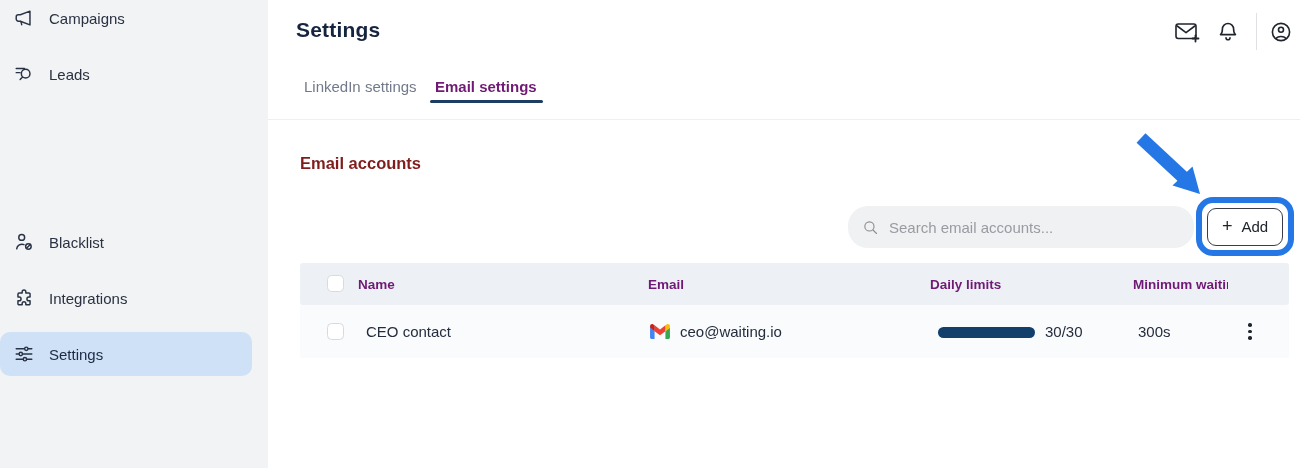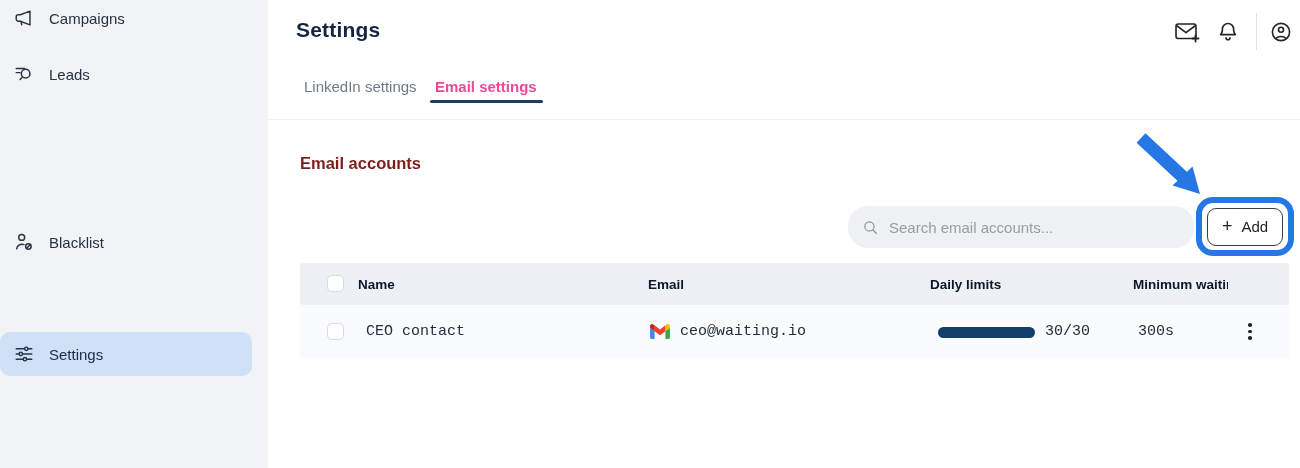--- a/index.html
+++ b/index.html
@@ -23,21 +23,21 @@
 
   
   .main { position:absolute; left:268px; top:0; width:1032px; height:468px; background:#fff; }
   .page-title { position:absolute; left:28px; top:18px; font-size:21px; font-weight:700; color:#16253f; letter-spacing:.2px; }
 
   .top-icon { position:absolute; cursor:pointer; }
   .top-divider { position:absolute; left:988px; top:13px; width:1px; height:37px; background:#dfe1e4; }
 
   .tab { position:absolute; top:78px; font-size:15px; cursor:pointer; }
   .tab.inactive { left:28px; color:#71798a;margin-left:8px; }
-  .tab.active { left:167px; color:#ec4899; font-weight:600; }
+  .tab.active { left:167px; color:#701a75; font-weight:600; }
   .tab-underline { position:absolute; left:162px; top:100px; width:113px; height:3px; background:#1e3d63; border-radius:2px; }
   .header-rule { position:absolute; left:0; top:119px; width:1032px; height:1px; background:#edeff1; }
 
   .section-title { position:absolute; left:32px; top:154px; font-size:16.5px; font-weight:700; color:#7f1d1d; }
 
   .search-box {
     position:absolute; left:580px; top:206px; width:346px; height:42px;
     background:#f0f1f2; border-radius:20px; display:flex; align-items:center;
     padding-left:14px; gap:10px;
   }
@@ -61,24 +61,24 @@
 
   .anno-arrow { position:absolute; left:862px; top:132px; width:80px; height:68px; }
 
   
   .tbl-header {
     position:absolute; left:32px; top:263px; width:989px; height:42px;
     background:#edf1f6; border-radius:3px;
   }
   .tbl-row {
     position:absolute; left:32px; top:305px; width:989px; height:53px;
-    background:#fafbfd; cursor:pointer;font-family:Liberation Mono, monospace;
+    background:#fafbfd; cursor:pointer;
   }
   .cell { position:absolute; top:0; height:100%; display:flex; align-items:center; }
-  .hcell { font-size:13.5px; font-weight:700; color:#0f172a; }
+  .hcell { font-size:13.5px; font-weight:700; color:#701a75; }
   .rcell { font-size:15px; color:#242d3d; }
   .checkbox {
     position:absolute; left:27px; width:17px; height:17px;
     border:1.5px solid #d7dade; border-radius:4.5px; background:#fff; cursor:pointer;
   }
   .clip { overflow:hidden; white-space:nowrap; }
   .progress {
     position:absolute; left:638px; top:22px; width:97px; height:11px;
     border-radius:6px; background:#123f6c;
   }
@@ -116,20 +116,26 @@
     <div class="nav-item" style="top:220px">
       <svg class="icn" width="22" height="22" viewBox="0 0 24 24">
           <circle cx="9.5" cy="7" r="3.2"></circle>
           <path d="M4 19.5 a5.8 5.8 0 0 1 8 -4.6"></path>
           <circle cx="16.8" cy="16.8" r="3"></circle>
           <path d="M14.7 18.9 L18.9 14.7"></path>
         </svg>
       <span>Blacklist</span>
     </div>
 
+    <div class="nav-item" style="top:276px">
+      <svg class="icn" width="22" height="22" viewBox="0 0 24 24">
+          <path d="M10 5.2 a2 2 0 0 1 4 0 V6.6 h3.4 A1.2 1.2 0 0 1 18.6 7.8 V11 h-1.4 a2 2 0 0 0 0 4 h1.4 v3.2 a1.2 1.2 0 0 1 -1.2 1.2 H14 v-1.4 a2 2 0 0 0 -4 0 v1.4 H6.6 a1.2 1.2 0 0 1 -1.2 -1.2 V15 h1.4 a2 2 0 0 0 0 -4 H5.4 V7.8 A1.2 1.2 0 0 1 6.6 6.6 H10 Z"></path>
+        </svg>
+      <span>Integrations</span>
+    </div>
 
     <div class="nav-item active" style="top:332px">
       <svg class="icn" width="22" height="22" viewBox="0 0 24 24">
           <path d="M3.5 6.3 h17"></path>
           <circle cx="14.5" cy="6.3" r="1.8" fill="#cfe1f6"></circle>
           <path d="M3.5 12 h17"></path>
           <circle cx="8.5" cy="12" r="1.8" fill="#cfe1f6"></circle>
           <path d="M3.5 17.7 h17"></path>
           <circle cx="13" cy="17.7" r="1.8" fill="#cfe1f6"></circle>
         </svg>

